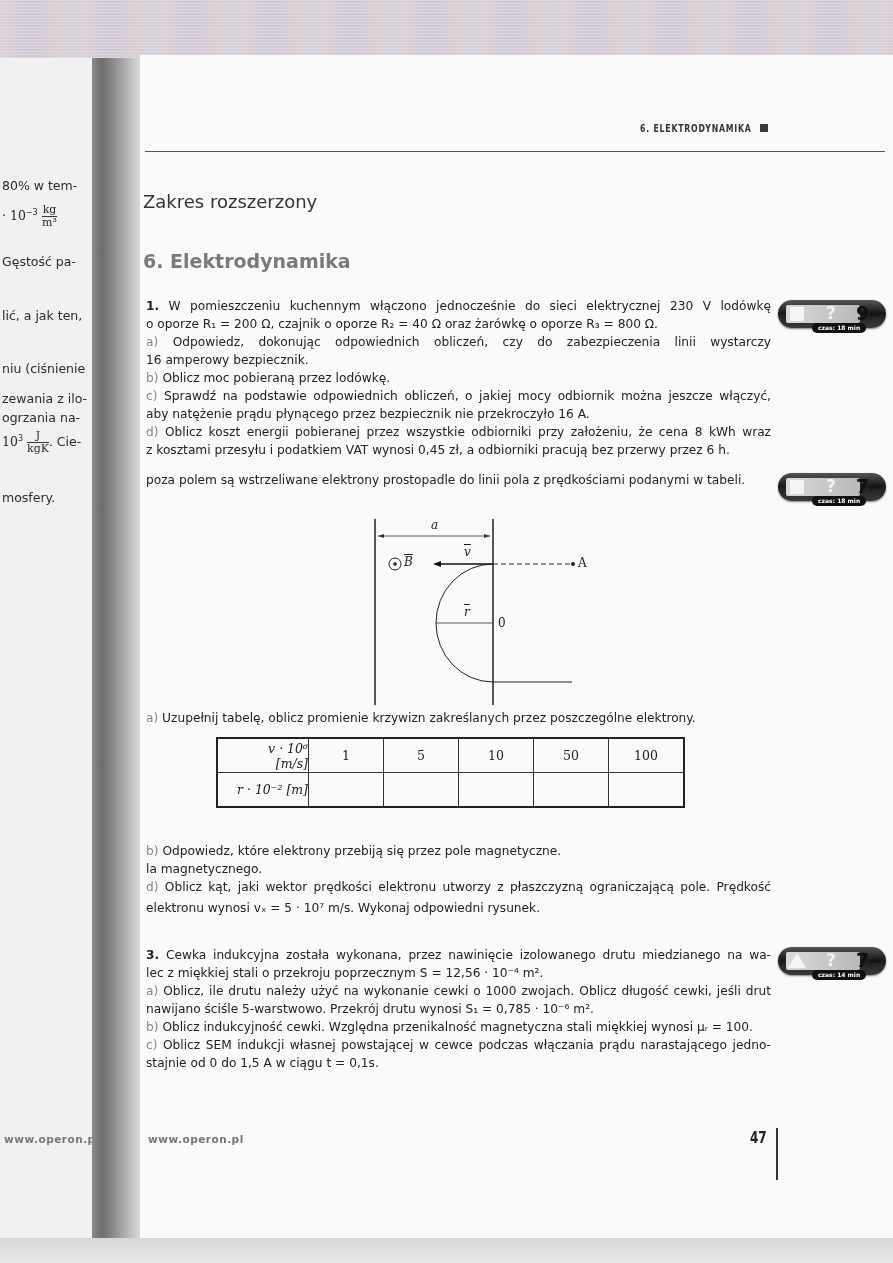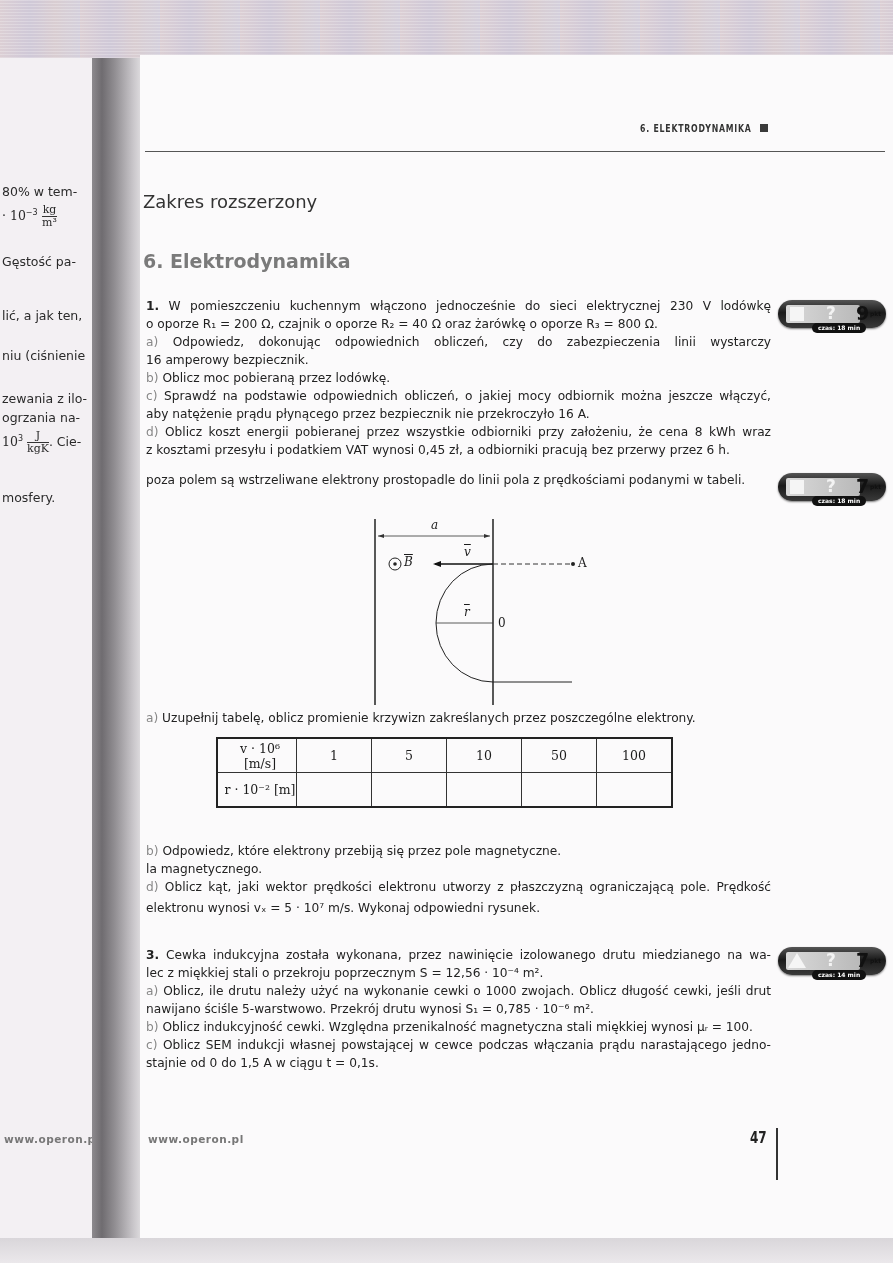--- a/index.html
+++ b/index.html
@@ -28,41 +28,41 @@
   .badge .inner{position:absolute;left:8px;top:5px;width:74px;height:18px;background:linear-gradient(90deg,#d9d9d9,#b9b9b9);border-radius:2px;}
   .badge .sym{position:absolute;left:12px;top:7px;width:14px;height:14px;background:#f5f5f5;}
   .badge .tri{position:absolute;left:10px;top:6px;width:0;height:0;border-left:9px solid transparent;border-right:9px solid transparent;border-bottom:15px solid #f5f5f5;}
   .badge .q{position:absolute;left:48px;top:3px;font-size:17px;font-weight:bold;color:#f3f3f3;}
   .badge .pts{position:absolute;left:78px;top:2px;font-size:19px;font-weight:bold;color:#111;}
   .badge .pkt{position:absolute;left:92px;top:10px;font-size:6px;font-weight:bold;color:#111;}
   .badge .time{position:absolute;left:34px;top:23px;height:10px;padding:0 6px;border-radius:5px;background:#111;color:#fff;font-size:6px;line-height:10px;font-weight:bold;white-space:nowrap;}
   .diagram{position:absolute;left:340px;top:515px;width:280px;height:195px;}
   .tbl{position:absolute;left:216px;top:737px;border-collapse:collapse;border:2px solid #222;}
   .tbl td{border:1px solid #333;height:33px;text-align:center;font-family:"DejaVu Serif",serif;font-size:12.5px;padding:0;}
-  .tbl td.h{width:72px;text-align:center;padding-left:6px;}
+  .tbl td.h{width:72px;text-align:right;padding-left:18px;font-style:italic;}
   .tbl td.c{width:74px;}
   .footer-url{position:absolute;top:1133px;font-size:10.5px;font-weight:bold;color:#777;letter-spacing:.5px;}
   .pagenum{position:absolute;left:750px;top:1128px;font-size:16px;font-weight:bold;color:#222;transform:scaleX(.75);transform-origin:left;}
   .pagebar{position:absolute;left:776px;top:1128px;width:1.5px;height:52px;background:#333;}
   .sup{font-size:8px;vertical-align:super;}
 </style>
 </head>
 <body>
 
 <div class="scanband"></div>
 
 <div class="leftpage">
-  <div class="lp-text" style="top:126px">80% w tem-</div>
+  <div class="lp-text" style="top:120px">80% w tem-</div>
   <div class="lp-text" style="top:146px">
     <span class="serif">· 10</span><span class="sup">−3</span>
     <span class="frac"><span class="n">kg</span><span class="d">m³</span></span>
   </div>
   <div class="lp-text" style="top:196px">Gęstość pa-</div>
   <div class="lp-text" style="top:250px">lić, a jak ten,</div>
-  <div class="lp-text" style="top:290px">niu (ciśnienie</div>
+  <div class="lp-text" style="top:303px">niu (ciśnienie</div>
   <div class="lp-text" style="top:333px">zewania z ilo-</div>
   <div class="lp-text" style="top:352px">ogrzania na-</div>
   <div class="lp-text" style="top:372px">
     <span class="serif">10</span><span class="sup">3</span>
     <span class="frac"><span class="n">J</span><span class="d">kgK</span></span><span>. Cie-</span>
   </div>
   <div class="lp-text" style="top:432px">mosfery.</div>
   <div class="footer-url" style="left:4px;top:1075px">www.operon.pl</div>
 </div>
 

